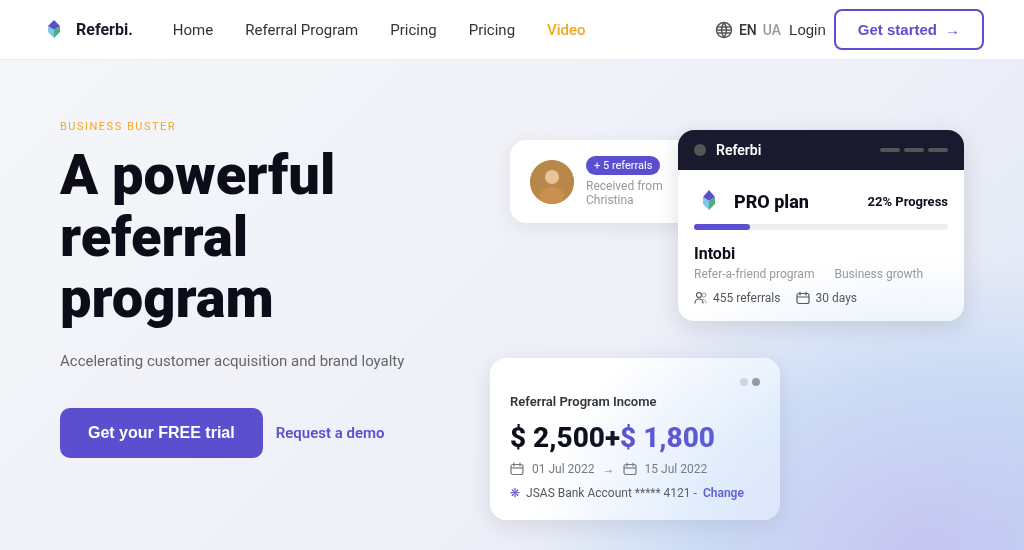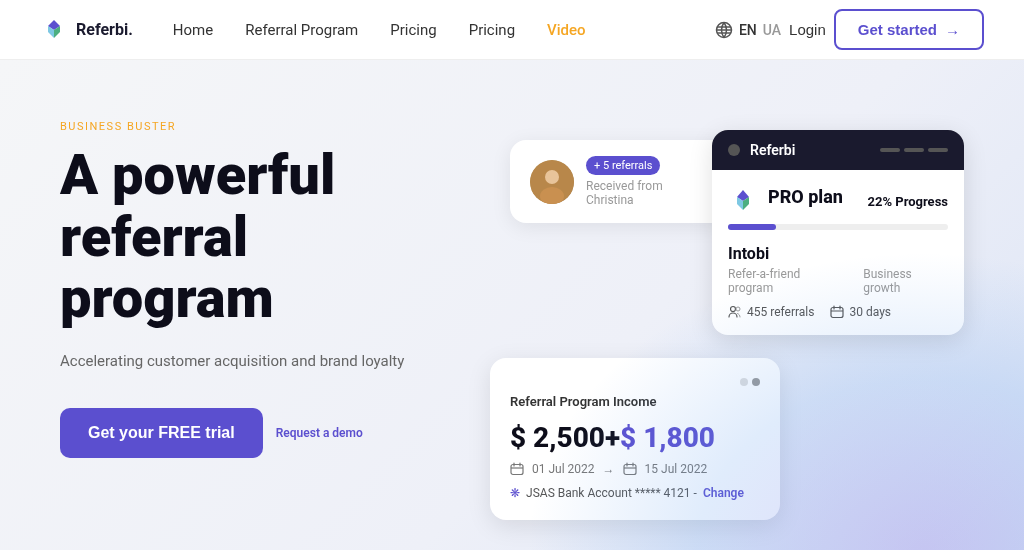--- a/index.html
+++ b/index.html
@@ -153,21 +153,21 @@
       padding: 16px 28px;
       background: #5b4fcf;
       color: #fff;
       border: none;
       border-radius: 10px;
       font-size: 16px;
       font-weight: 700;
       cursor: pointer;
     }
     .cta-secondary {
-      font-size: 12px;
+      font-size: 15px;
       color: #5b4fcf;
       font-weight: 600;
       cursor: pointer;
       text-decoration: none;
     }
 
     
     .hero-right {
       flex: 1;
       position: relative;
@@ -217,21 +217,21 @@
     .referral-from {
       font-size: 12px;
       color: #999;
     }
 
     
     .card-pro-plan {
       position: absolute;
       top: 20px;
       right: 20px;
-      width: 252px;
+      width: 286px;
       background: #fff;
       border-radius: 16px;
       overflow: hidden;
       box-shadow: 0 6px 24px rgba(0,0,0,0.12);
     }
     .pro-plan-header {
       background: #1a1a2e;
       padding: 12px 16px;
       display: flex;
       align-items: center;
@@ -265,21 +265,21 @@
       padding: 16px;
     }
     .pro-plan-name-row {
       display: flex;
       align-items: center;
       justify-content: space-between;
       margin-bottom: 8px;
     }
     .pro-plan-name-left {
       display: flex;
-      align-items: flex-start;
+      align-items: center;
       gap: 10px;
     }
     .pro-logo-icon {
       width: 30px;
       height: 30px;
     }
     .pro-plan-name {
       font-size: 18px;
       font-weight: 800;
       color: #0d0d1a;

